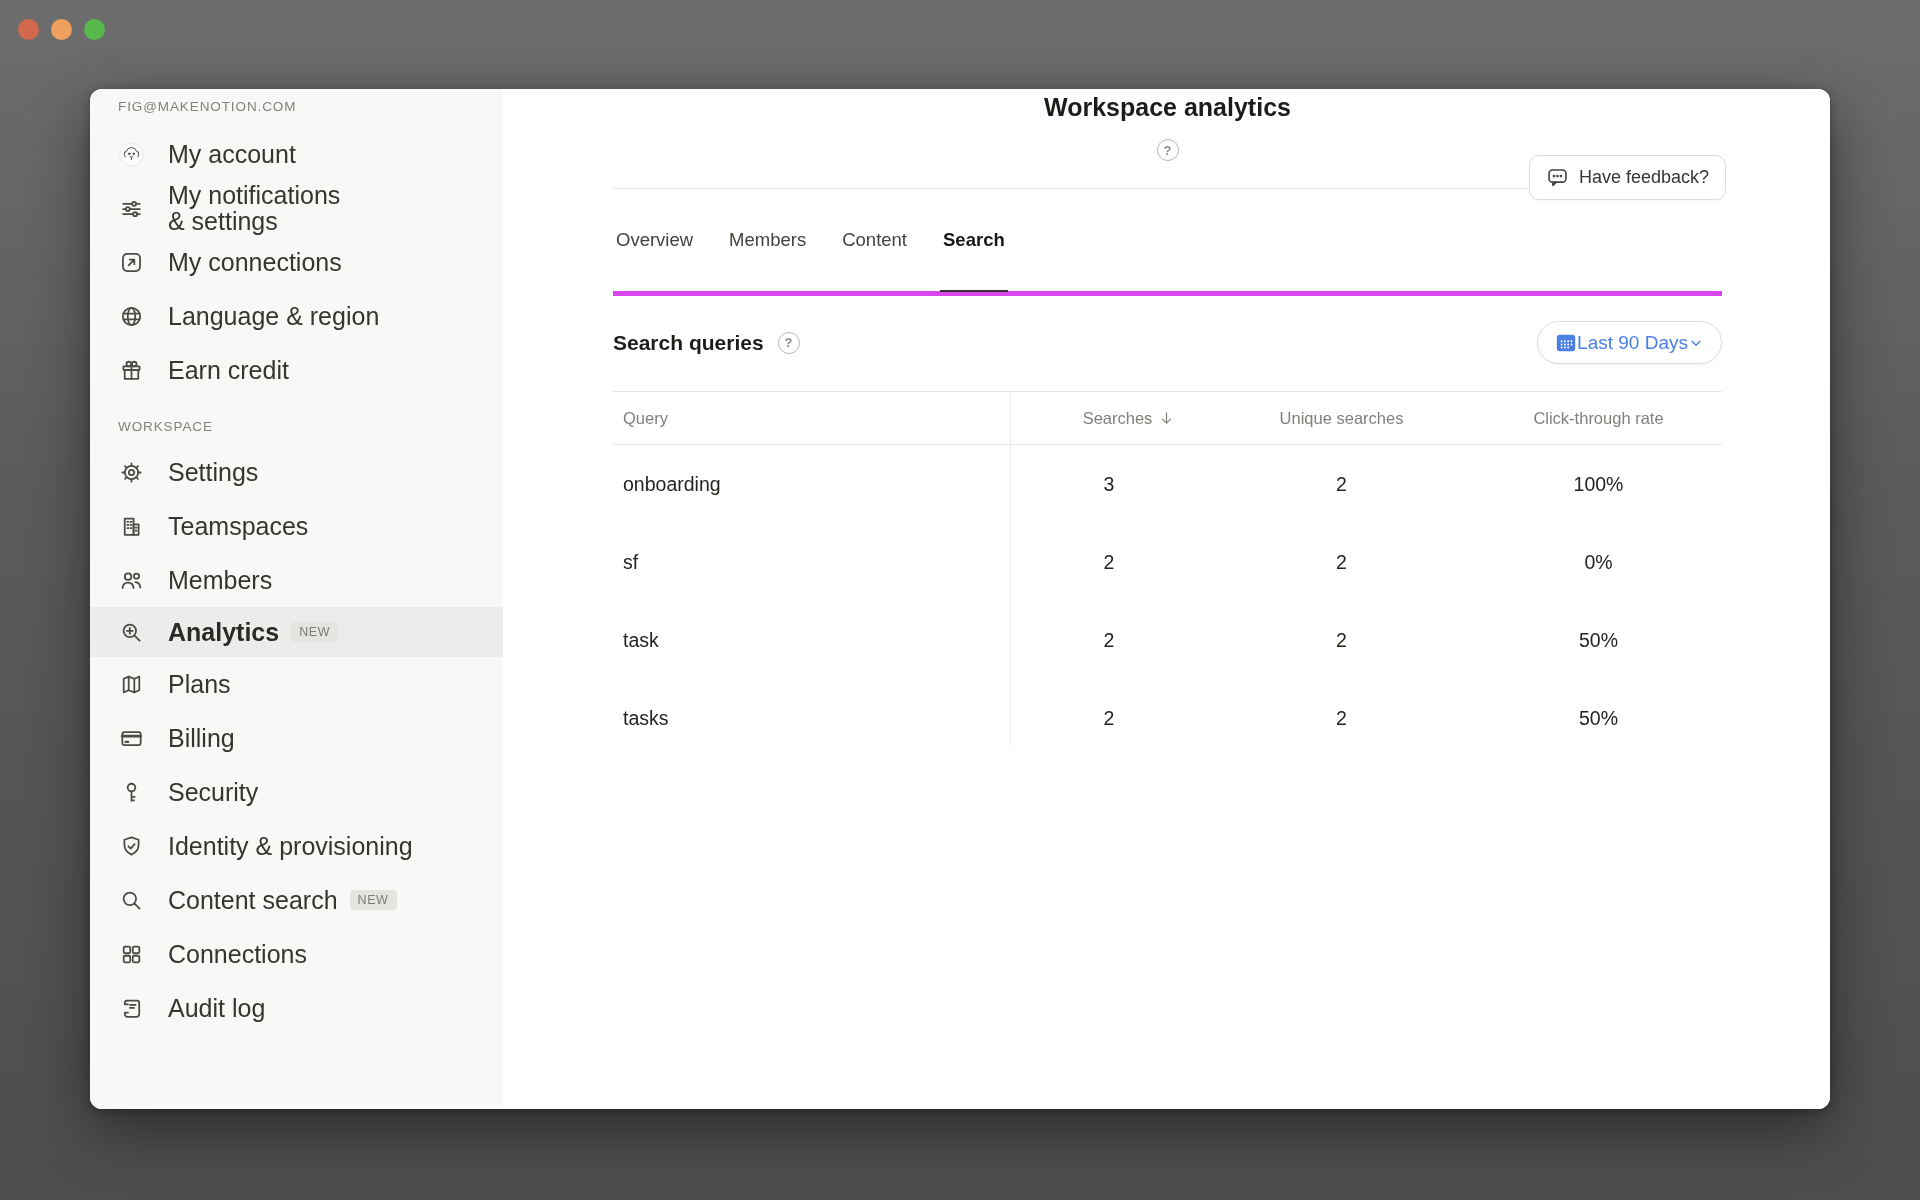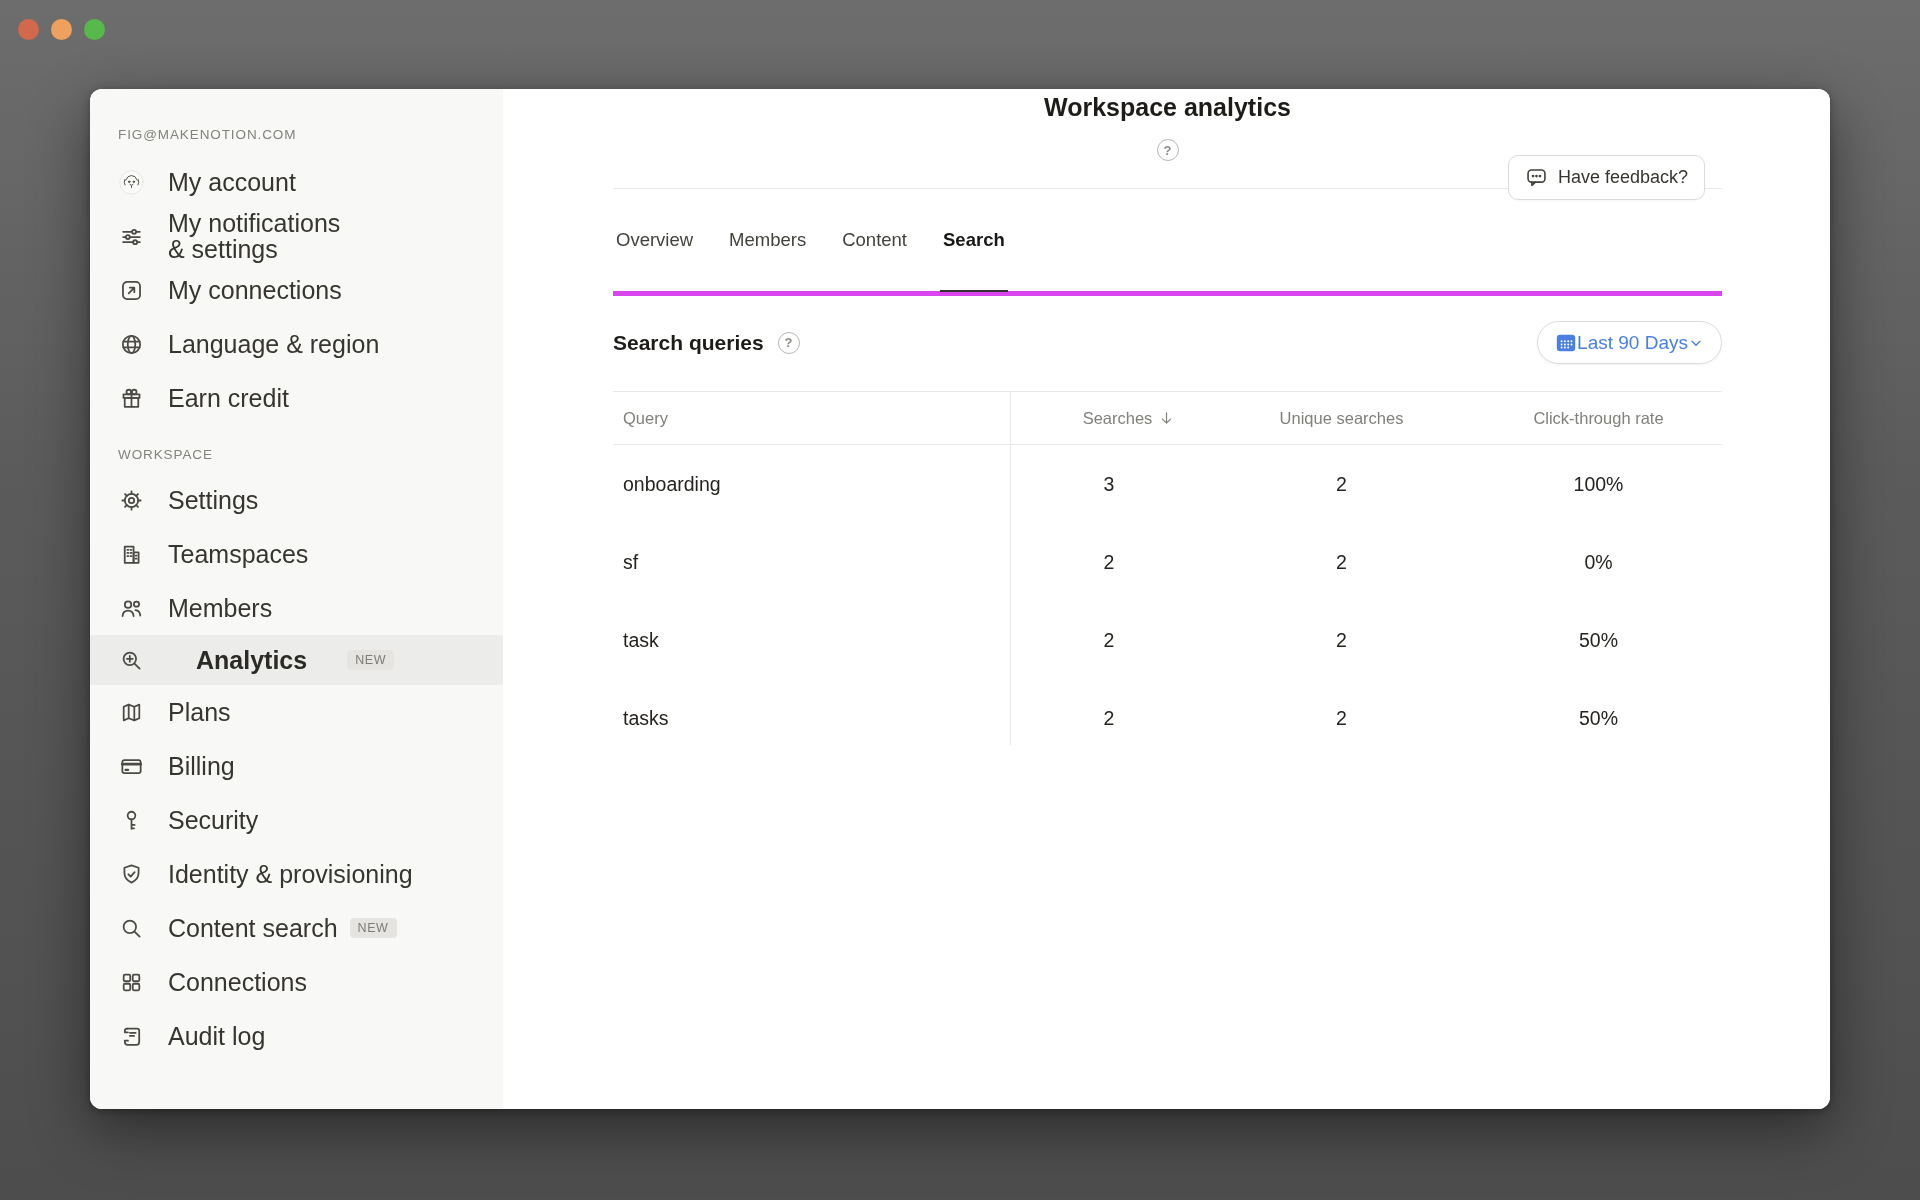--- a/index.html
+++ b/index.html
@@ -21,31 +21,31 @@
   .window {
     position:absolute; left:90px; top:89px; width:1740px; height:1020px;
     background:#ffffff; border-radius:12px;
     box-shadow:0 20px 60px rgba(0,0,0,.45), 0 2px 10px rgba(0,0,0,.3);
     display:flex; overflow:hidden;
   }
 
   
   .sidebar {
     width:413px; min-width:413px; background:#f8f8f6;
-    padding-top:36px; overflow:hidden;
+    padding-top:8px; overflow:hidden;
   }
   .sb-caption {
     margin:0 0 10px 28px; font-size:13.5px; font-weight:500;
     color:#83827d; letter-spacing:.9px; height:20px; line-height:20px;
   }
   .srow {
     display:flex; align-items:center; min-height:54px;
     padding:0 20px 0 28px; cursor:pointer; color:#37352f;
   }
-  .srow.selected { background:#ececea; min-height:50px;gap:28px; }
+  .srow.selected { background:#ececea; min-height:50px; }
   .srow.selected .slabel { font-weight:700; color:#2b2a26; }
   .sicon { width:26px; min-width:26px; height:26px; margin-right:24px;
            display:flex; align-items:center; justify-content:center; }
   .sicon svg { width:25px; height:25px; stroke:#4c4a45; fill:none;
                stroke-width:1.7; stroke-linecap:round; stroke-linejoin:round; }
   .slabel { font-size:25px; line-height:26px; }
   .slabel.wrap2 { max-width:190px; }
   .badge {
     margin-left:12px; font-size:12.5px; font-weight:500; letter-spacing:.6px;
     color:#7d7c77; background:#e5e4e1; border-radius:4px; padding:3px 8px;
@@ -56,21 +56,21 @@
   
   .main { flex:1; position:relative; padding:0 108px 0 110px; background:#fff; }
   .page-header { display:flex; align-items:center; gap:14px;flex-direction:column; }
   .page-title { font-size:25px; line-height:36px; font-weight:700; color:#1d1c19; }
   .help {
     width:22px; height:22px; border-radius:50%; border:1.5px solid #b8b7b3;
     color:#8d8c88; font-size:13px; font-weight:700; display:flex;
     align-items:center; justify-content:center; line-height:1;
   }
   .feedback-btn {
-    position:absolute; top:66px; right:125px; height:45px;
+    position:absolute; top:66px; right:104px; height:45px;
     display:flex; align-items:center; gap:10px; padding:0 16px;
     background:#fff; border:1px solid #dcdbd9; border-radius:10px;
     font-family:inherit; font-size:18px; font-weight:500; color:#37352f;
     cursor:pointer; box-shadow:0 1px 2px rgba(0,0,0,.03);
   }
   .feedback-btn svg { width:23px; height:23px; stroke:#45433e; fill:none;
                       stroke-width:1.7; stroke-linecap:round; stroke-linejoin:round; }
   .hdr-divider { margin-top:27px; height:1px; background:#e9e8e6; }
 
   .tabs { height:107px; display:flex; gap:30px; border-bottom:5px solid #d946ef; }

